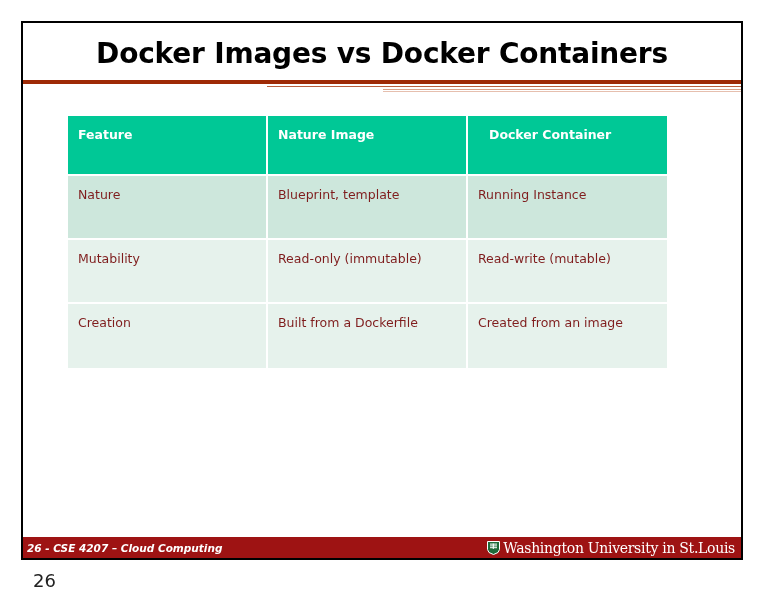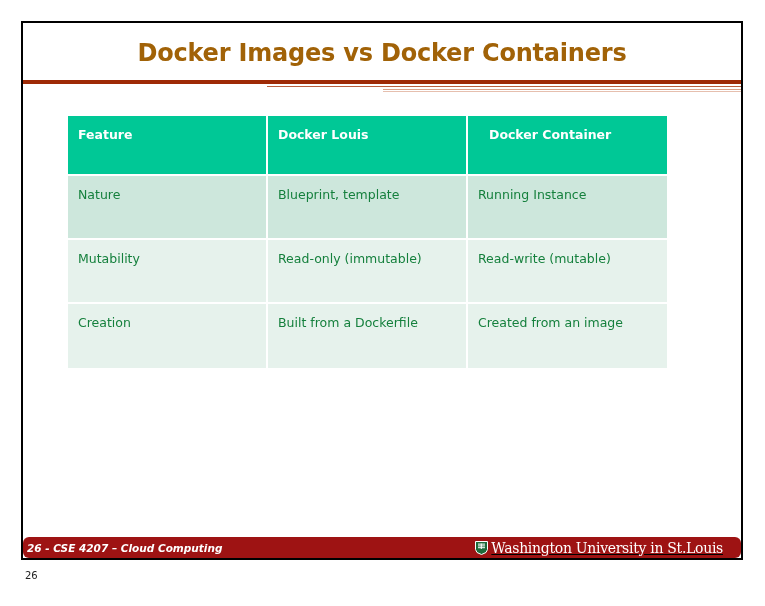--- a/index.html
+++ b/index.html
@@ -33,23 +33,23 @@
     left: 0;
     top: 0;
     width: 100%;
     height: 60px;
     display: flex;
     align-items: center;
     justify-content: center;
   }
   #slide-title {
     font-family: "DejaVu Sans", "Liberation Sans", sans-serif;
-    font-size: 24px;
+    font-size: 28px;
     font-weight: bold;
-    color: #a16207;
+    color: #000000;
     letter-spacing: -0.2px;
     white-space: nowrap;
   }
 
   
   .rule-thick {
     position: absolute;
     left: 0;
     top: 57px;
     width: 100%;
@@ -108,21 +108,21 @@
     height: 60px;
     box-sizing: border-box;
     border-right: 2px solid #ffffff;
     border-bottom: 2px solid #ffffff;
   }
   #compare-table th:last-child { border-right: none; padding-left: 21px; }
 
   #compare-table td {
     font-family: "DejaVu Sans", "Liberation Sans", sans-serif;
     font-size: 12.5px;
-    color: #15803d;
+    color: #7f1d1d;
     text-align: left;
     vertical-align: top;
     padding: 11px 0 0 10px;
     height: 64px;
     box-sizing: border-box;
     border-right: 2px solid #ffffff;
     border-bottom: 2px solid #ffffff;
   }
   #compare-table td:last-child { border-right: none; }
   #compare-table tr.row-a td { background: #cde7dc; }
@@ -148,58 +148,56 @@
   #footer-bar {
     position: absolute;
     left: 0;
     bottom: 0;
     width: 100%;
     height: 21px;
     background: #9e1313;
     display: flex;
     align-items: center;
     justify-content: space-between;
-    border-radius: 6px;
   }
   #footer-left {
     font-family: "DejaVu Sans", "Liberation Sans", sans-serif;
     font-size: 10.5px;
     font-weight: bold;
     font-style: italic;
     color: #ffffff;
     padding-left: 4px;
     white-space: nowrap;
   }
   #footer-logo {
     display: flex;
     align-items: center;
-    padding-right: 18px;
-    text-decoration: underline;
+    padding-right: 6px;
   }
   #wustl-shield {
     width: 13px;
     height: 14px;
     margin-right: 3px;
     flex: 0 0 auto;
   }
   #footer-brand {
     font-family: "DejaVu Serif", "Liberation Serif", serif;
     font-size: 14px;
     color: #ffffff;
     white-space: nowrap;
     letter-spacing: -0.3px;
   }
 
   
   #page-number {
     position: absolute;
-    left: 25px;
+    left: 33px;
     top: 570px;
     font-family: "DejaVu Sans", "Liberation Sans", sans-serif;
-    font-size: 10px;
+    font-size: 18px;
     color: #222222;
   }
 </style>
 </head>
 <body>
 
 <div id="slide">
 
   <div id="title-area">
     <div id="slide-title">Docker Images vs Docker Containers</div>
@@ -212,21 +210,21 @@
 
   <table id="compare-table">
     <colgroup>
       <col class="c1">
         <col class="c2">
         <col class="c3">
     </colgroup>
     <thead>
       <tr>
         <th>Feature</th>
-        <th>Docker Louis</th>
+        <th>Nature Image</th>
         <th>Docker Container</th>
       </tr>
     </thead>
     <tbody>
       <tr class="row-a">
         <td>Nature</td>
         <td>Blueprint, template</td>
         <td>Running Instance</td>
       </tr>
       <tr class="row-b">

